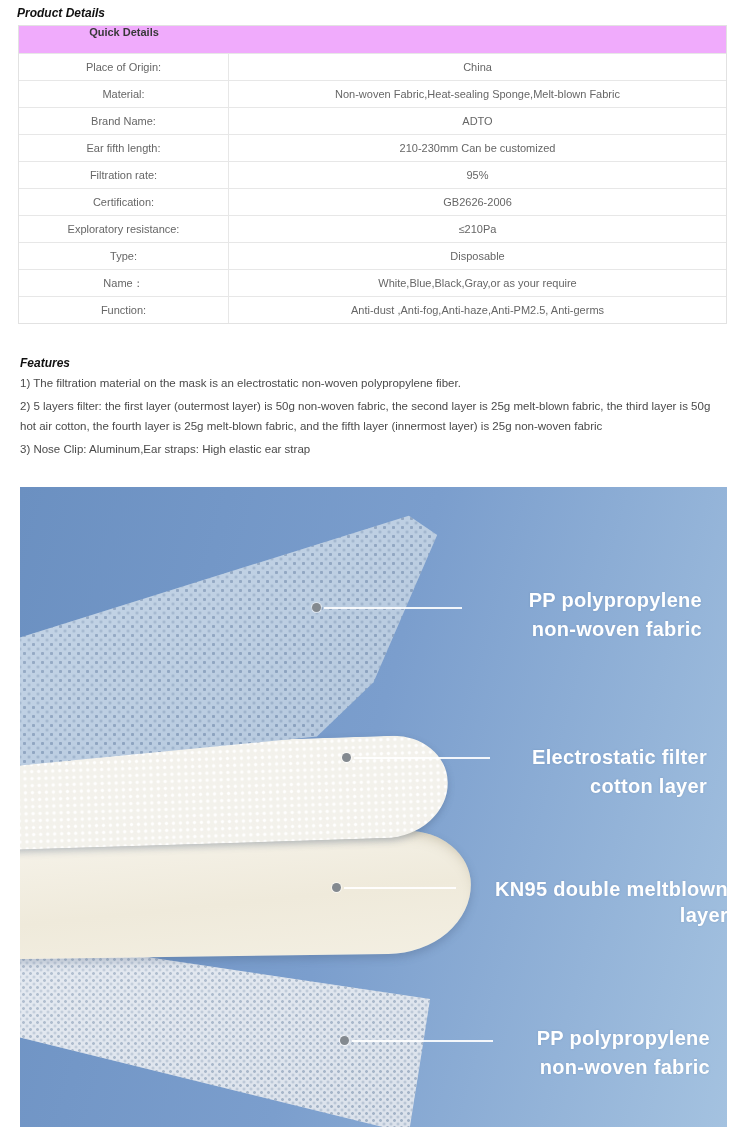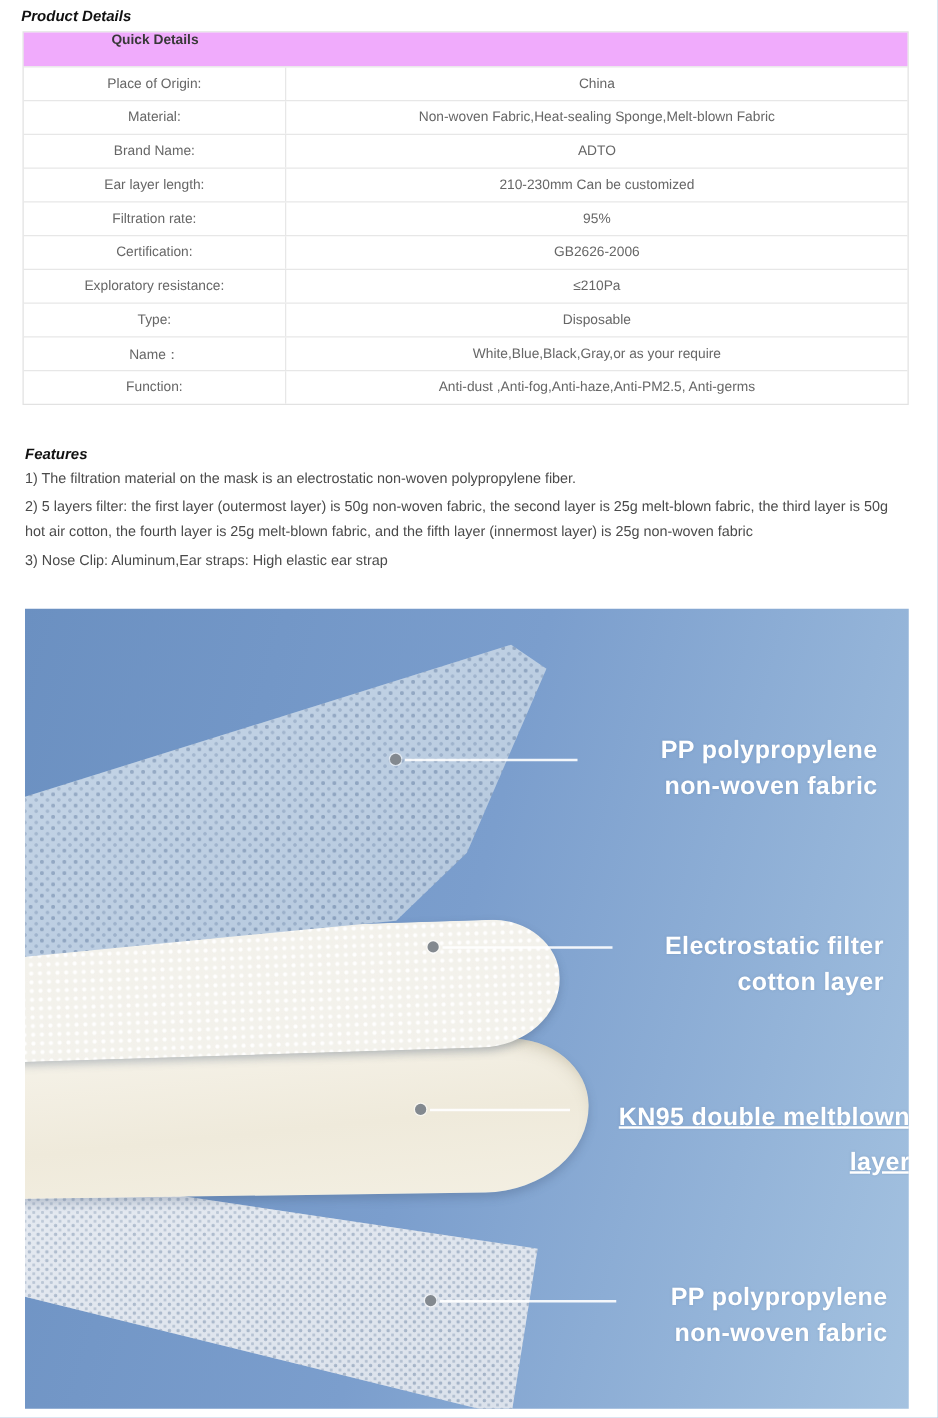--- a/index.html
+++ b/index.html
@@ -106,21 +106,21 @@
     text-shadow:0 0 2px rgba(90,120,160,.35);
   }
   .c1-dot  { left:292px; top:116px; }
   .c1-line { left:304px; top:120px; width:138px; }
   .c1-lab  { left:442px; top:99px;  width:240px; }
   .c2-dot  { left:322px; top:266px; }
   .c2-line { left:334px; top:270px; width:136px; }
   .c2-lab  { left:447px; top:256px; width:240px; }
   .c3-dot  { left:312px; top:396px; }
   .c3-line { left:324px; top:400px; width:112px; }
-  .c3-lab  { left:446px; top:389px; width:262px; line-height:36px;text-decoration:underline; }
+  .c3-lab  { left:446px; top:389px; width:262px; line-height:26px; }
   .c4-dot  { left:320px; top:549px; }
   .c4-line { left:332px; top:553px; width:141px; }
   .c4-lab  { left:450px; top:537px; width:240px; }
 </style>
 </head>
 <body>
 
 <div class="page">
 
   <div class="page-title">Product Details</div>
@@ -135,21 +135,21 @@
     </div>
     <div class="qd-row">
       <div class="lab">Material:</div>
       <div class="val">Non-woven Fabric,Heat-sealing Sponge,Melt-blown Fabric</div>
     </div>
     <div class="qd-row">
       <div class="lab">Brand Name:</div>
       <div class="val">ADTO</div>
     </div>
     <div class="qd-row">
-      <div class="lab">Ear layer length:</div>
+      <div class="lab">Ear fifth length:</div>
       <div class="val">210-230mm Can be customized</div>
     </div>
     <div class="qd-row">
       <div class="lab">Filtration rate:</div>
       <div class="val">95%</div>
     </div>
     <div class="qd-row">
       <div class="lab">Certification:</div>
       <div class="val">GB2626-2006</div>
     </div>

